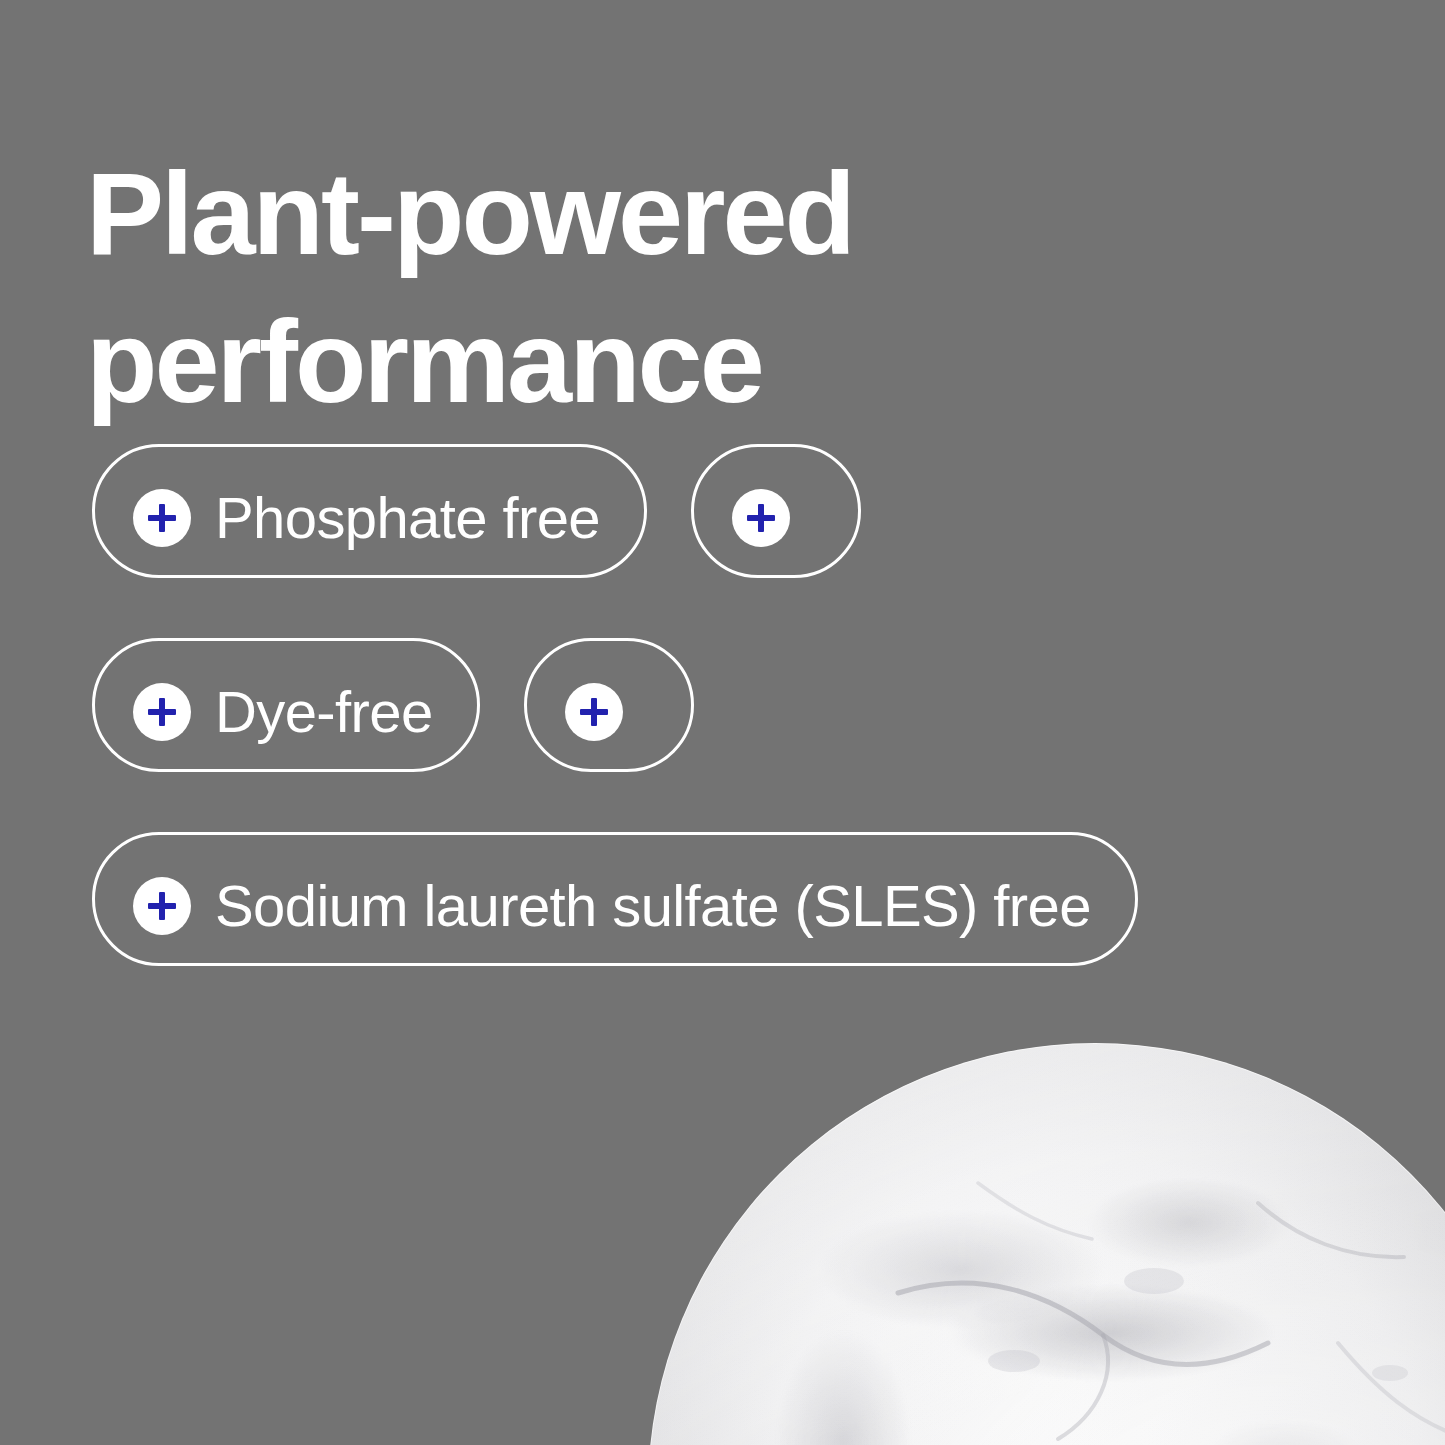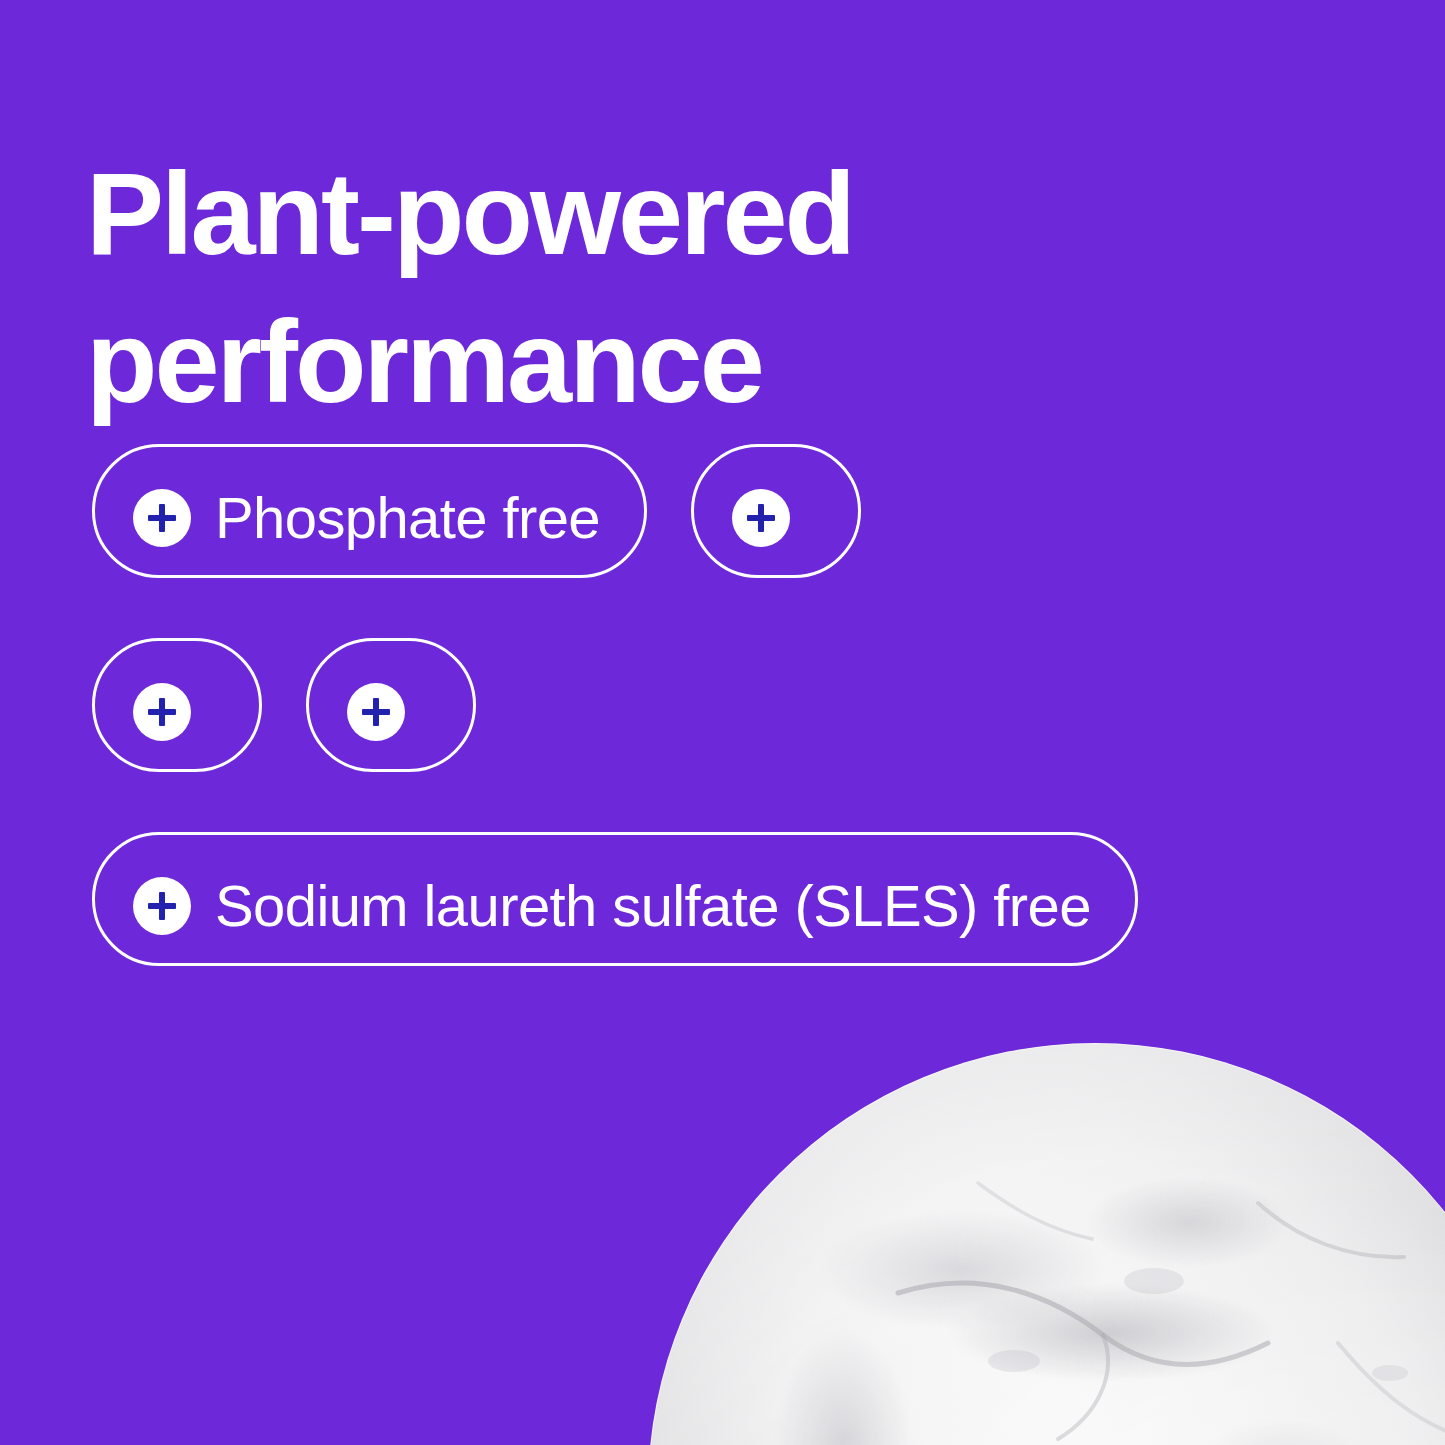--- a/index.html
+++ b/index.html
@@ -11,21 +11,21 @@
     height: 1445px;
     overflow: hidden;
     font-family: "Liberation Sans", sans-serif;
     background: #2222ae;
   }
 
   #stage {
     position: relative;
     width: 1445px;
     height: 1445px;
-    background: #6d28d9;
+    background: #737373;
     overflow: hidden;
   }
 
   
   #headline {
     position: absolute;
     left: 86px;
     top: 62px;
     width: 1000px;
     color: #ffffff;
@@ -186,20 +186,21 @@
         <span class="pill-label">Phosphate free</span>
       </div>
       <div class="pill">
         <span class="pill-icon"></span>
       </div>
     </div>
 
     <div class="pill-row">
       <div class="pill">
         <span class="pill-icon"></span>
+        <span class="pill-label">Dye-free</span>
       </div>
       <div class="pill">
         <span class="pill-icon"></span>
       </div>
     </div>
 
     <div class="pill-row">
       <div class="pill">
         <span class="pill-icon"></span>
         <span class="pill-label">Sodium laureth sulfate (SLES) free</span>

